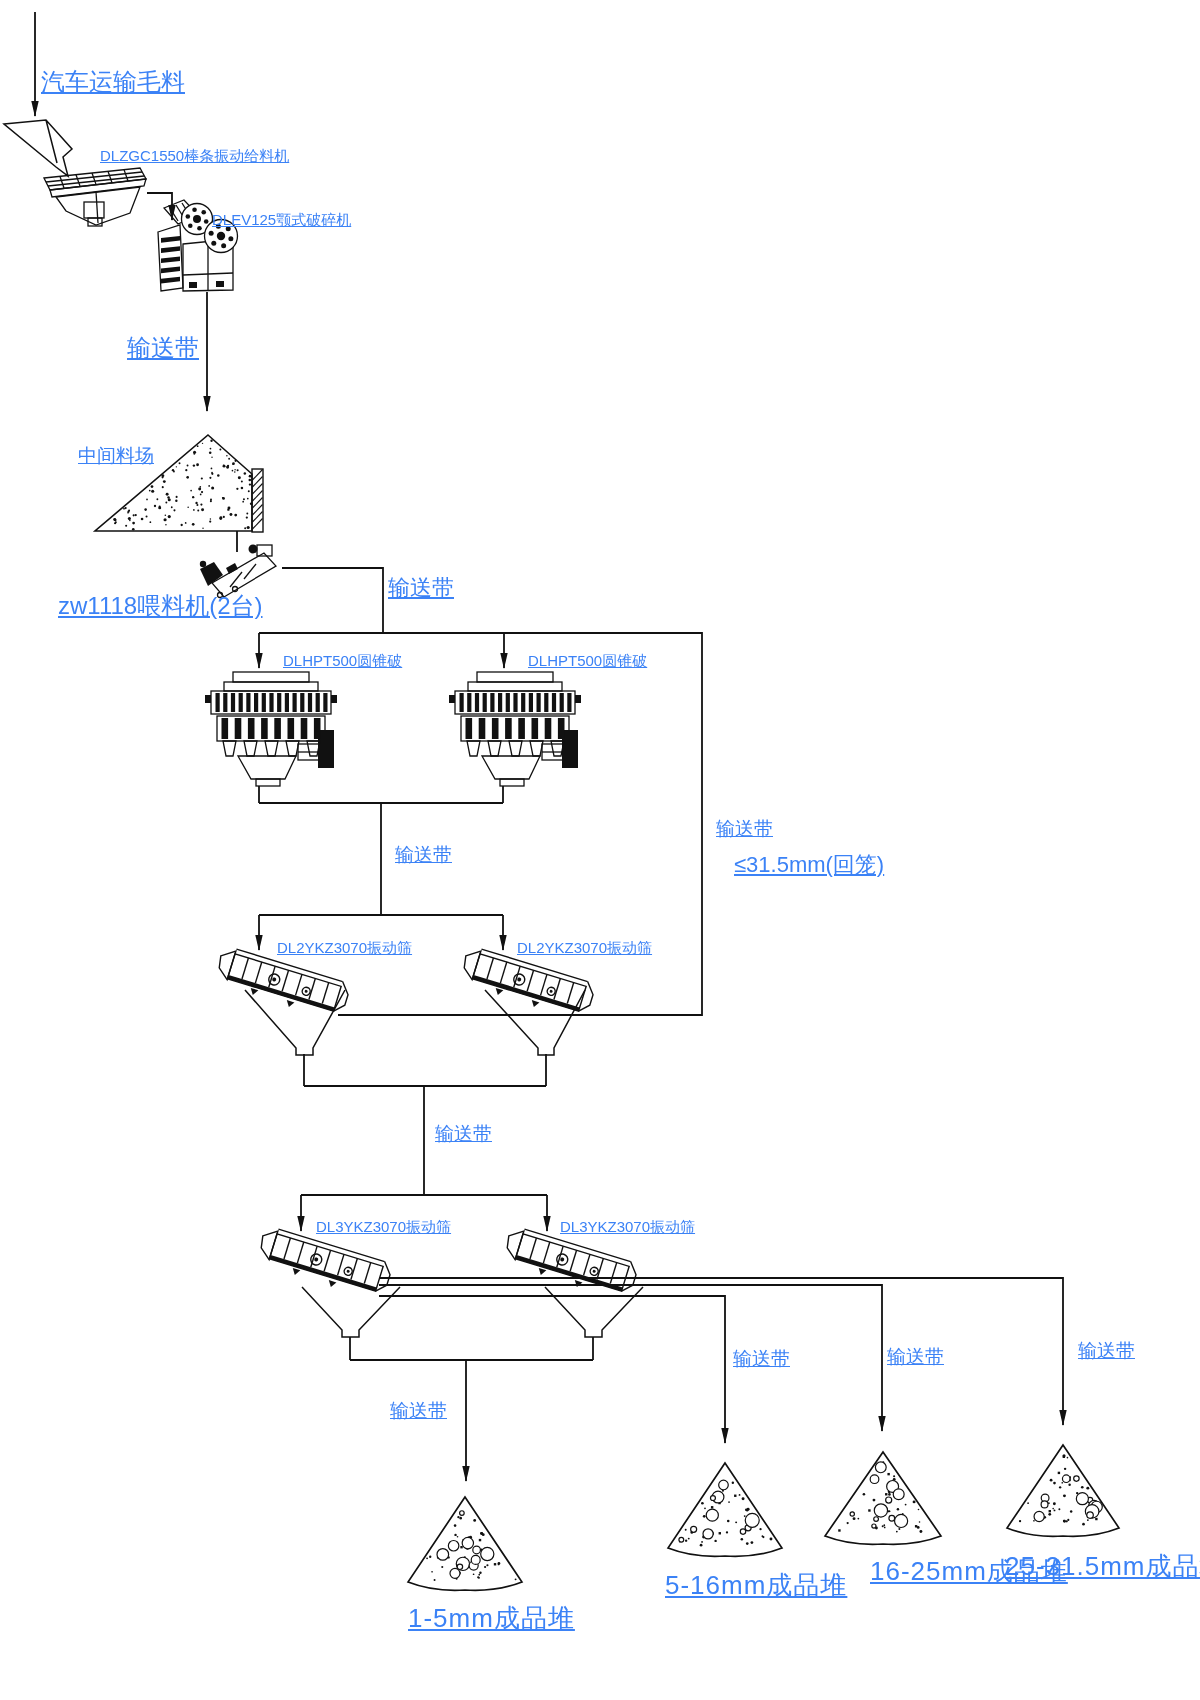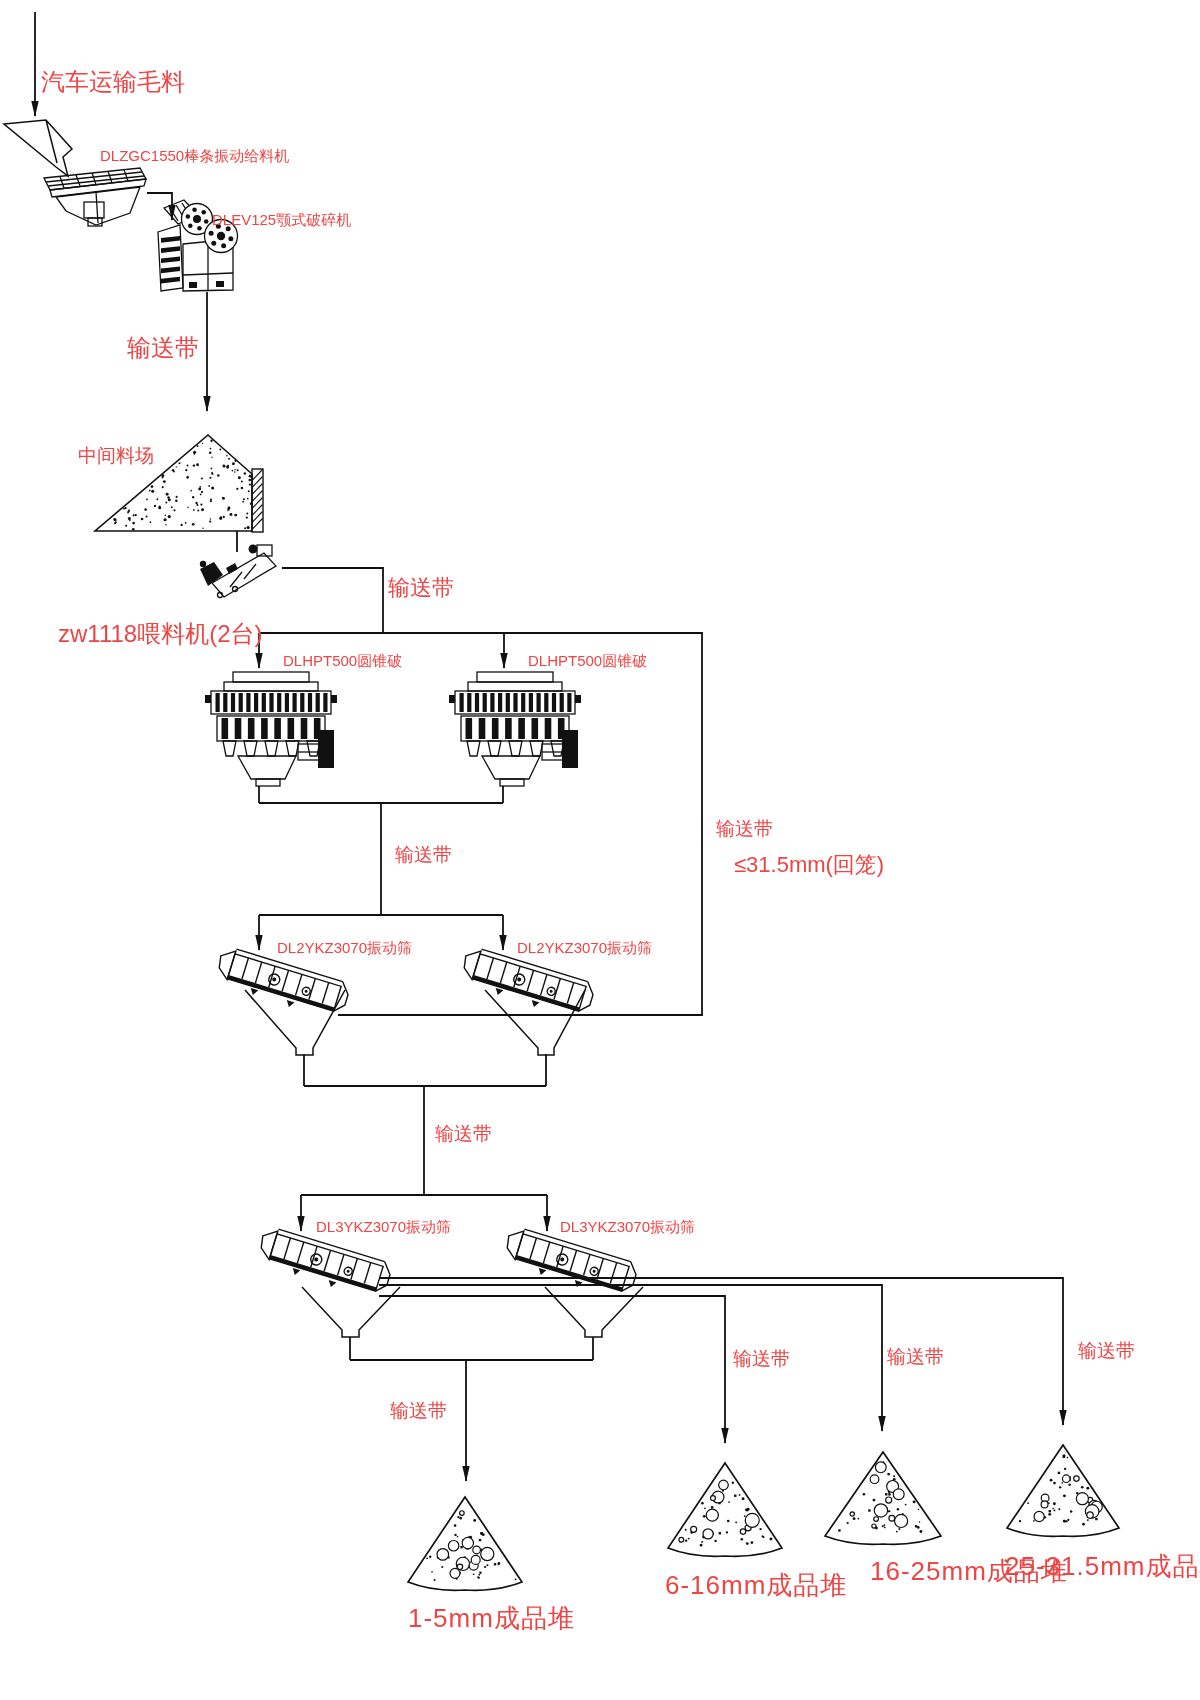--- a/index.html
+++ b/index.html
@@ -1,19 +1,19 @@
 <!DOCTYPE html>
 <html><head>
 <meta charset="utf-8">
 <style>
   html,body{margin:0;padding:0;background:#fff;}
   #stage{position:relative;width:1200px;height:1700px;background:#fff;overflow:hidden;
          font-family:"Liberation Sans","DejaVu Sans",sans-serif;color:#111;}
   #art{position:absolute;left:0;top:0;}
-  .lbl{position:absolute;white-space:nowrap;line-height:1;color:#ef4444;}
+  .lbl{position:absolute;white-space:nowrap;line-height:1;color:#3b82f6;text-decoration:underline;}
   .f15{font-size:15px;}
   .f22{font-size:22px;}
   .f23{font-size:19px;}
   .f24{font-size:24px;}
   .f26{font-size:26px;letter-spacing:1px;}
 </style>
 </head>
 <body>
 
 <div id="stage">
@@ -567,34 +567,34 @@
           <circle cx="1039.1503247454762" cy="1516.4929638557758" r="5.097868434851989" fill="#fff" stroke="#111111" stroke-width="1.2"></circle>
         </g>
       </g>
 </svg>
 
 <div class="lbl f24" style="left:41px;top:70px;">汽车运输毛料</div>
 <div class="lbl f15" style="left:100px;top:148px;">DLZGC1550棒条振动给料机</div>
 <div class="lbl f15" style="left:212px;top:212px;">DLEV125颚式破碎机</div>
 <div class="lbl f24" style="left:127px;top:336px;">输送带</div>
 <div class="lbl f23" style="left:78px;top:446px;">中间料场</div>
-<div class="lbl f24" style="left:58px;top:594px;margin-top:28px;">zw1118喂料机(2台)</div>
+<div class="lbl f24" style="left:58px;top:594px;">zw1118喂料机(2台)</div>
 <div class="lbl f22" style="left:388px;top:577px;">输送带</div>
 <div class="lbl f15" style="left:283px;top:653px;">DLHPT500圆锥破</div>
 <div class="lbl f15" style="left:528px;top:653px;">DLHPT500圆锥破</div>
 <div class="lbl f23" style="left:395px;top:845px;">输送带</div>
 <div class="lbl f23" style="left:716px;top:819px;">输送带</div>
 <div class="lbl f22" style="left:734px;top:854px;">≤31.5mm(回笼)</div>
 <div class="lbl f15" style="left:277px;top:940px;">DL2YKZ3070振动筛</div>
 <div class="lbl f15" style="left:517px;top:940px;">DL2YKZ3070振动筛</div>
 <div class="lbl f23" style="left:435px;top:1124px;">输送带</div>
 <div class="lbl f15" style="left:316px;top:1219px;">DL3YKZ3070振动筛</div>
 <div class="lbl f15" style="left:560px;top:1219px;">DL3YKZ3070振动筛</div>
 <div class="lbl f23" style="left:390px;top:1401px;">输送带</div>
 <div class="lbl f23" style="left:733px;top:1349px;">输送带</div>
 <div class="lbl f23" style="left:887px;top:1347px;">输送带</div>
 <div class="lbl f23" style="left:1078px;top:1341px;">输送带</div>
 <div class="lbl f26" style="left:408px;top:1605px;">1-5mm成品堆</div>
-<div class="lbl f26" style="left:665px;top:1572px;">6-16mm成品堆</div>
+<div class="lbl f26" style="left:665px;top:1572px;">5-16mm成品堆</div>
 <div class="lbl f26" style="left:870px;top:1558px;">16-25mm成品堆</div>
 <div class="lbl f26" style="left:1005px;top:1553px;">25-31.5mm成品堆</div>
 
 </div>
 
 </body></html>

